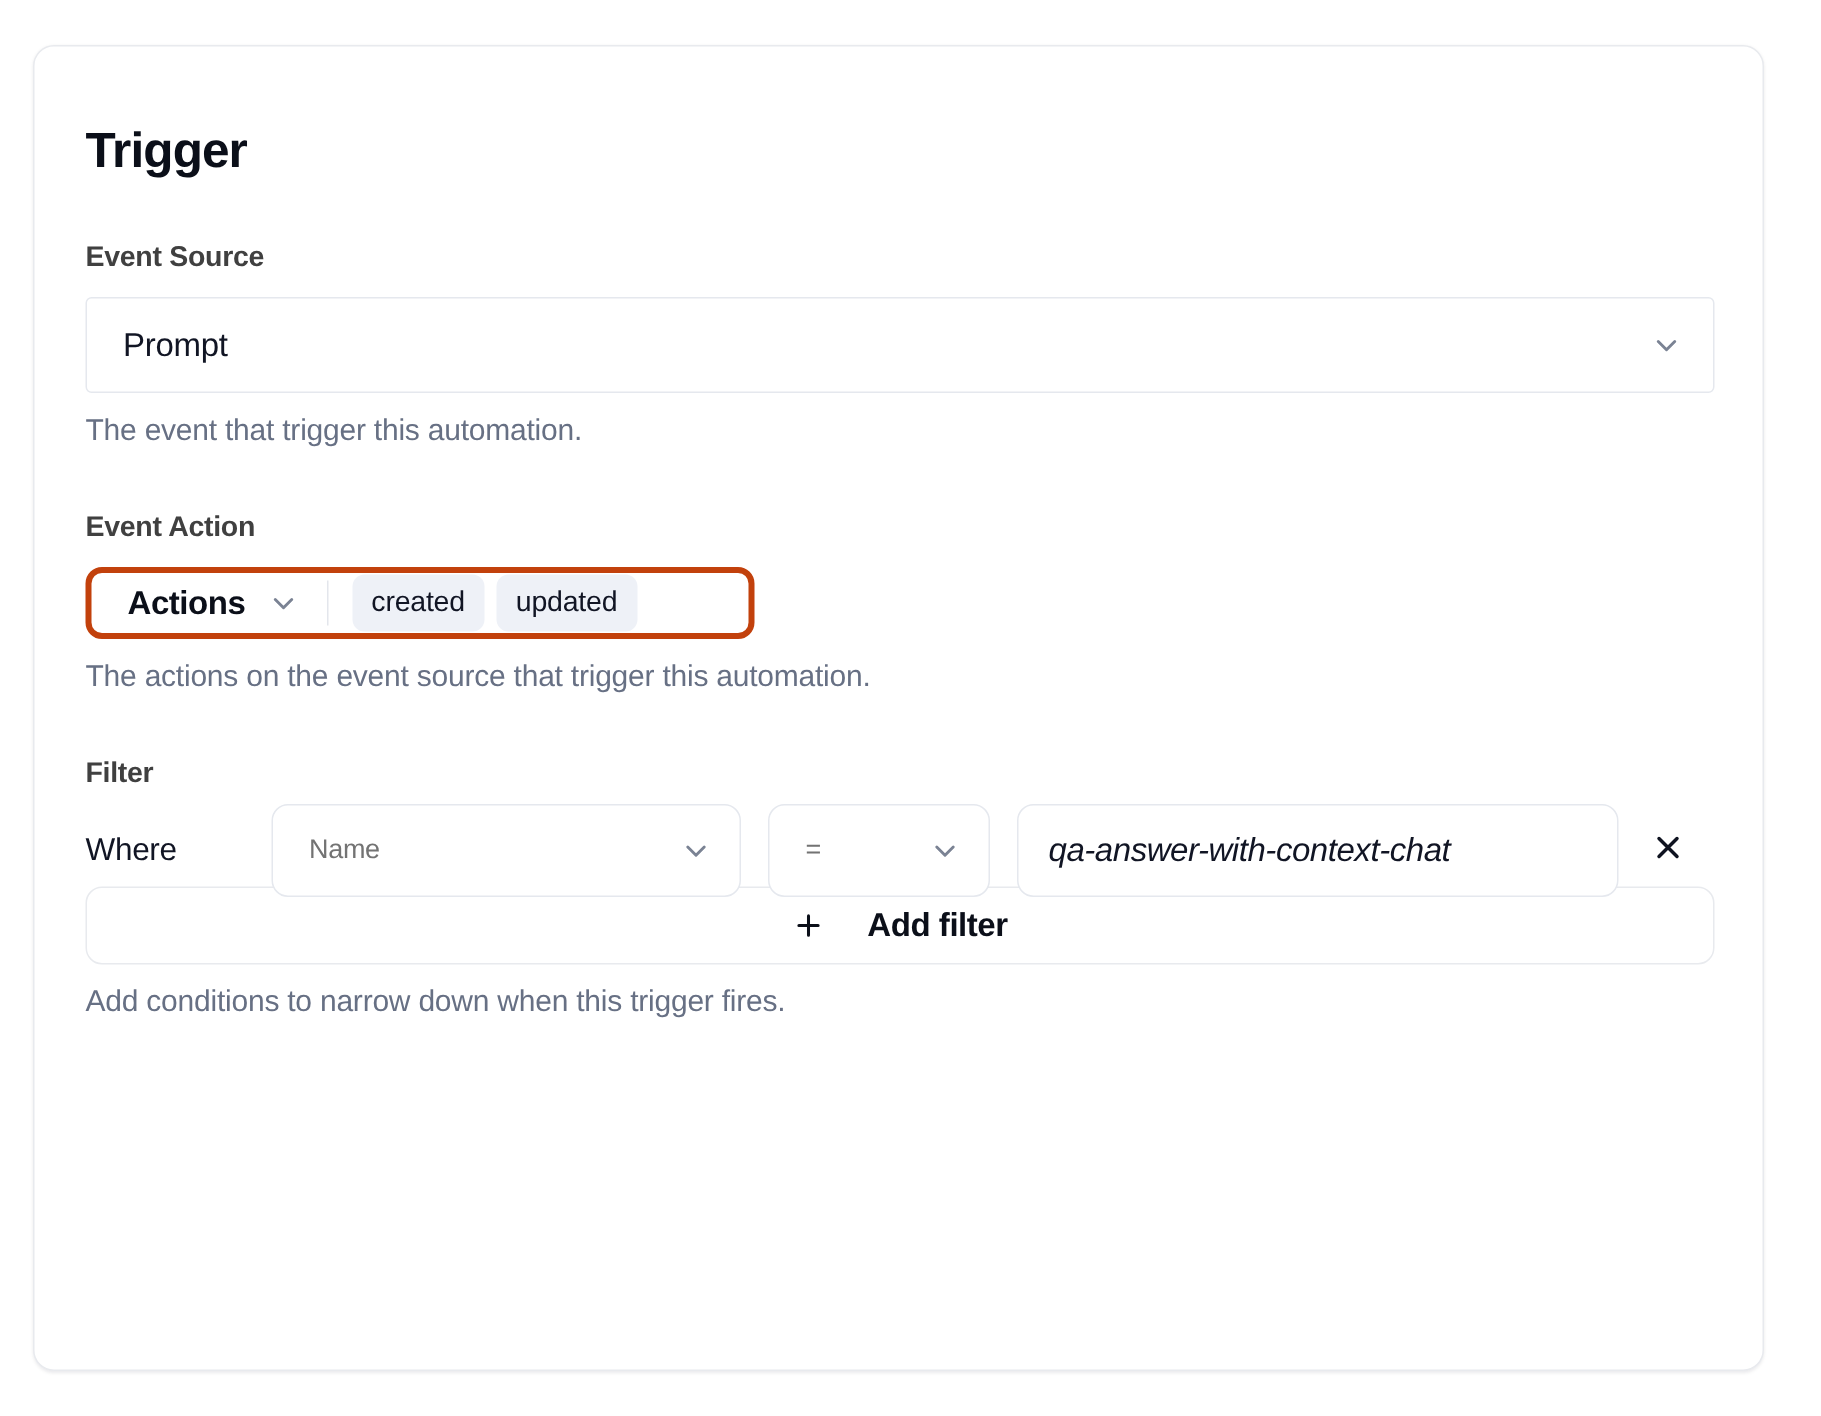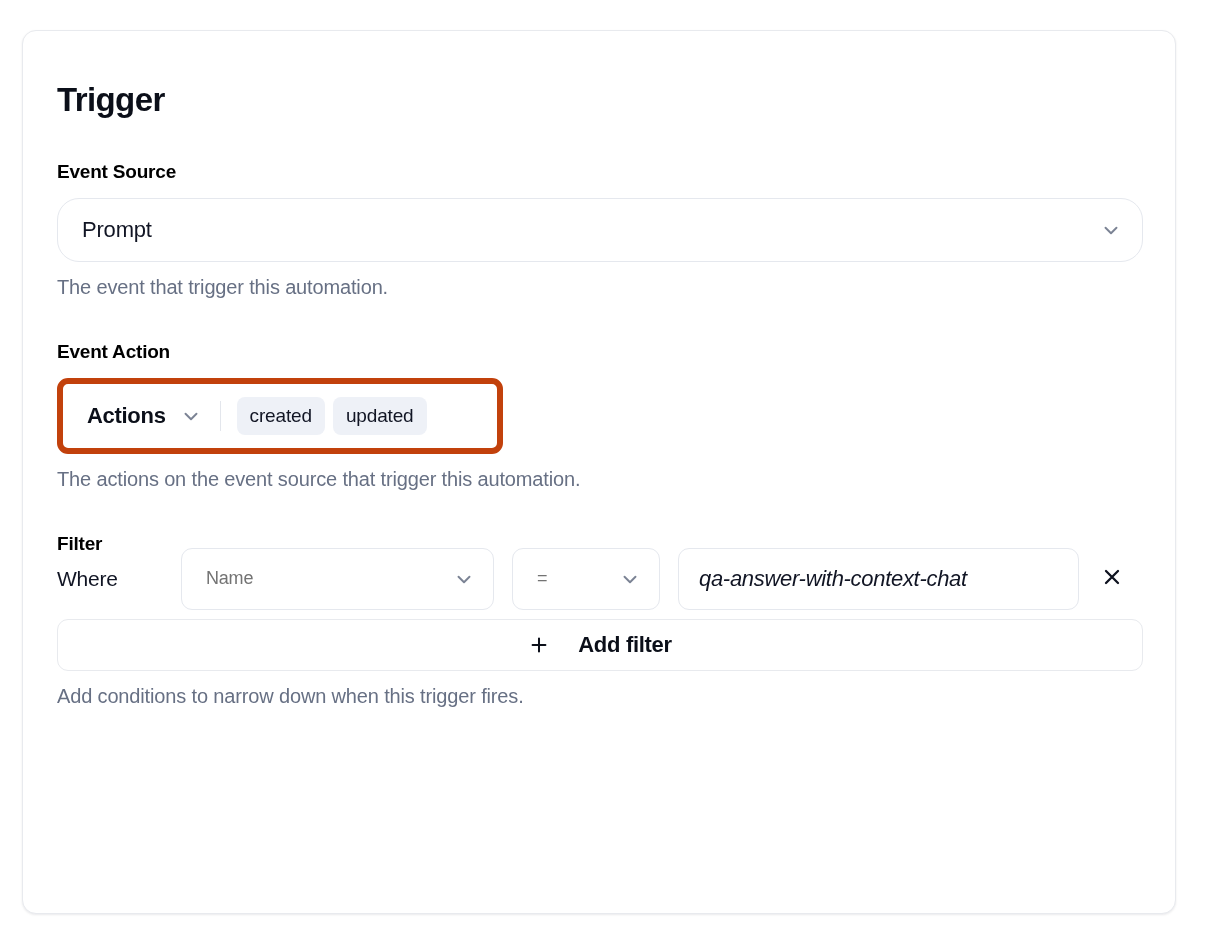--- a/index.html
+++ b/index.html
@@ -47,39 +47,39 @@
     color: #677084;
     font-weight: 400;
     letter-spacing: -0.1px;
   }
 
   .field-group { margin-top: 42px; }
 
   .field-label {
     font-size: 19px;
     font-weight: 700;
-    color: #000000;
+    color: #404040;
     letter-spacing: -0.2px;
   }
 
   .field-hint {
     margin-top: 14px;
     font-size: 20px;
     color: #677084;
     font-weight: 400;
     letter-spacing: -0.15px;
   }
 
   
   .select-box {
     margin-top: 15px;
     height: 64px;
     width: 1086px;
     border: 1px solid #e5e8ee;
-    border-radius: 22px;
+    border-radius: 4px;
     background: #ffffff;
     display: flex;
     align-items: center;
     justify-content: space-between;
     padding: 0 20px 0 24px;
     cursor: pointer;
   }
 
   .select-value {
     font-size: 22px;
@@ -93,23 +93,23 @@
     height: 22px;
     flex: none;
     display: block;
   }
   .chev path { stroke: #7b8394; stroke-width: 2.1; fill: none;
                stroke-linecap: round; stroke-linejoin: round; }
 
   
   .action-combo {
     margin-top: 15px;
-    height: 76px;
+    height: 48px;
     width: 446px;
-    border: 6px solid #c2410c;
+    border: 4px solid #c2410c;
     border-radius: 11px;
     background: #ffffff;
     display: flex;
     align-items: center;
     padding: 0 12px 0 24px;
     gap: 0;
   }
 
   .action-trigger {
     display: flex;
@@ -141,20 +141,21 @@
     padding: 7px 13px;
     font-size: 19px;
     color: #111524;
     letter-spacing: -0.15px;
     line-height: 1.25;
     cursor: pointer;
   }
 
   
   .filter-row {
+    margin-top: 16px;
     display: flex;
     align-items: center;
     gap: 0;
     height: 48px;
   }
 
   .where-label {
     font-size: 21px;
     color: #111524;
     letter-spacing: -0.2px;
@@ -213,21 +214,20 @@
     flex: none;
   }
   .remove-btn svg path {
     stroke: #0f1320; stroke-width: 2.3; stroke-linecap: round;
   }
 
   .op-gap { width: 18px; flex: none; }
 
   
   .add-filter {
-    margin-top: 16px;
     height: 52px;
     width: 1086px;
     border: 1px solid #e8eaee;
     border-radius: 11px;
     background: #ffffff;
     display: flex;
     align-items: center;
     justify-content: center;
     gap: 28px;
     cursor: pointer;

